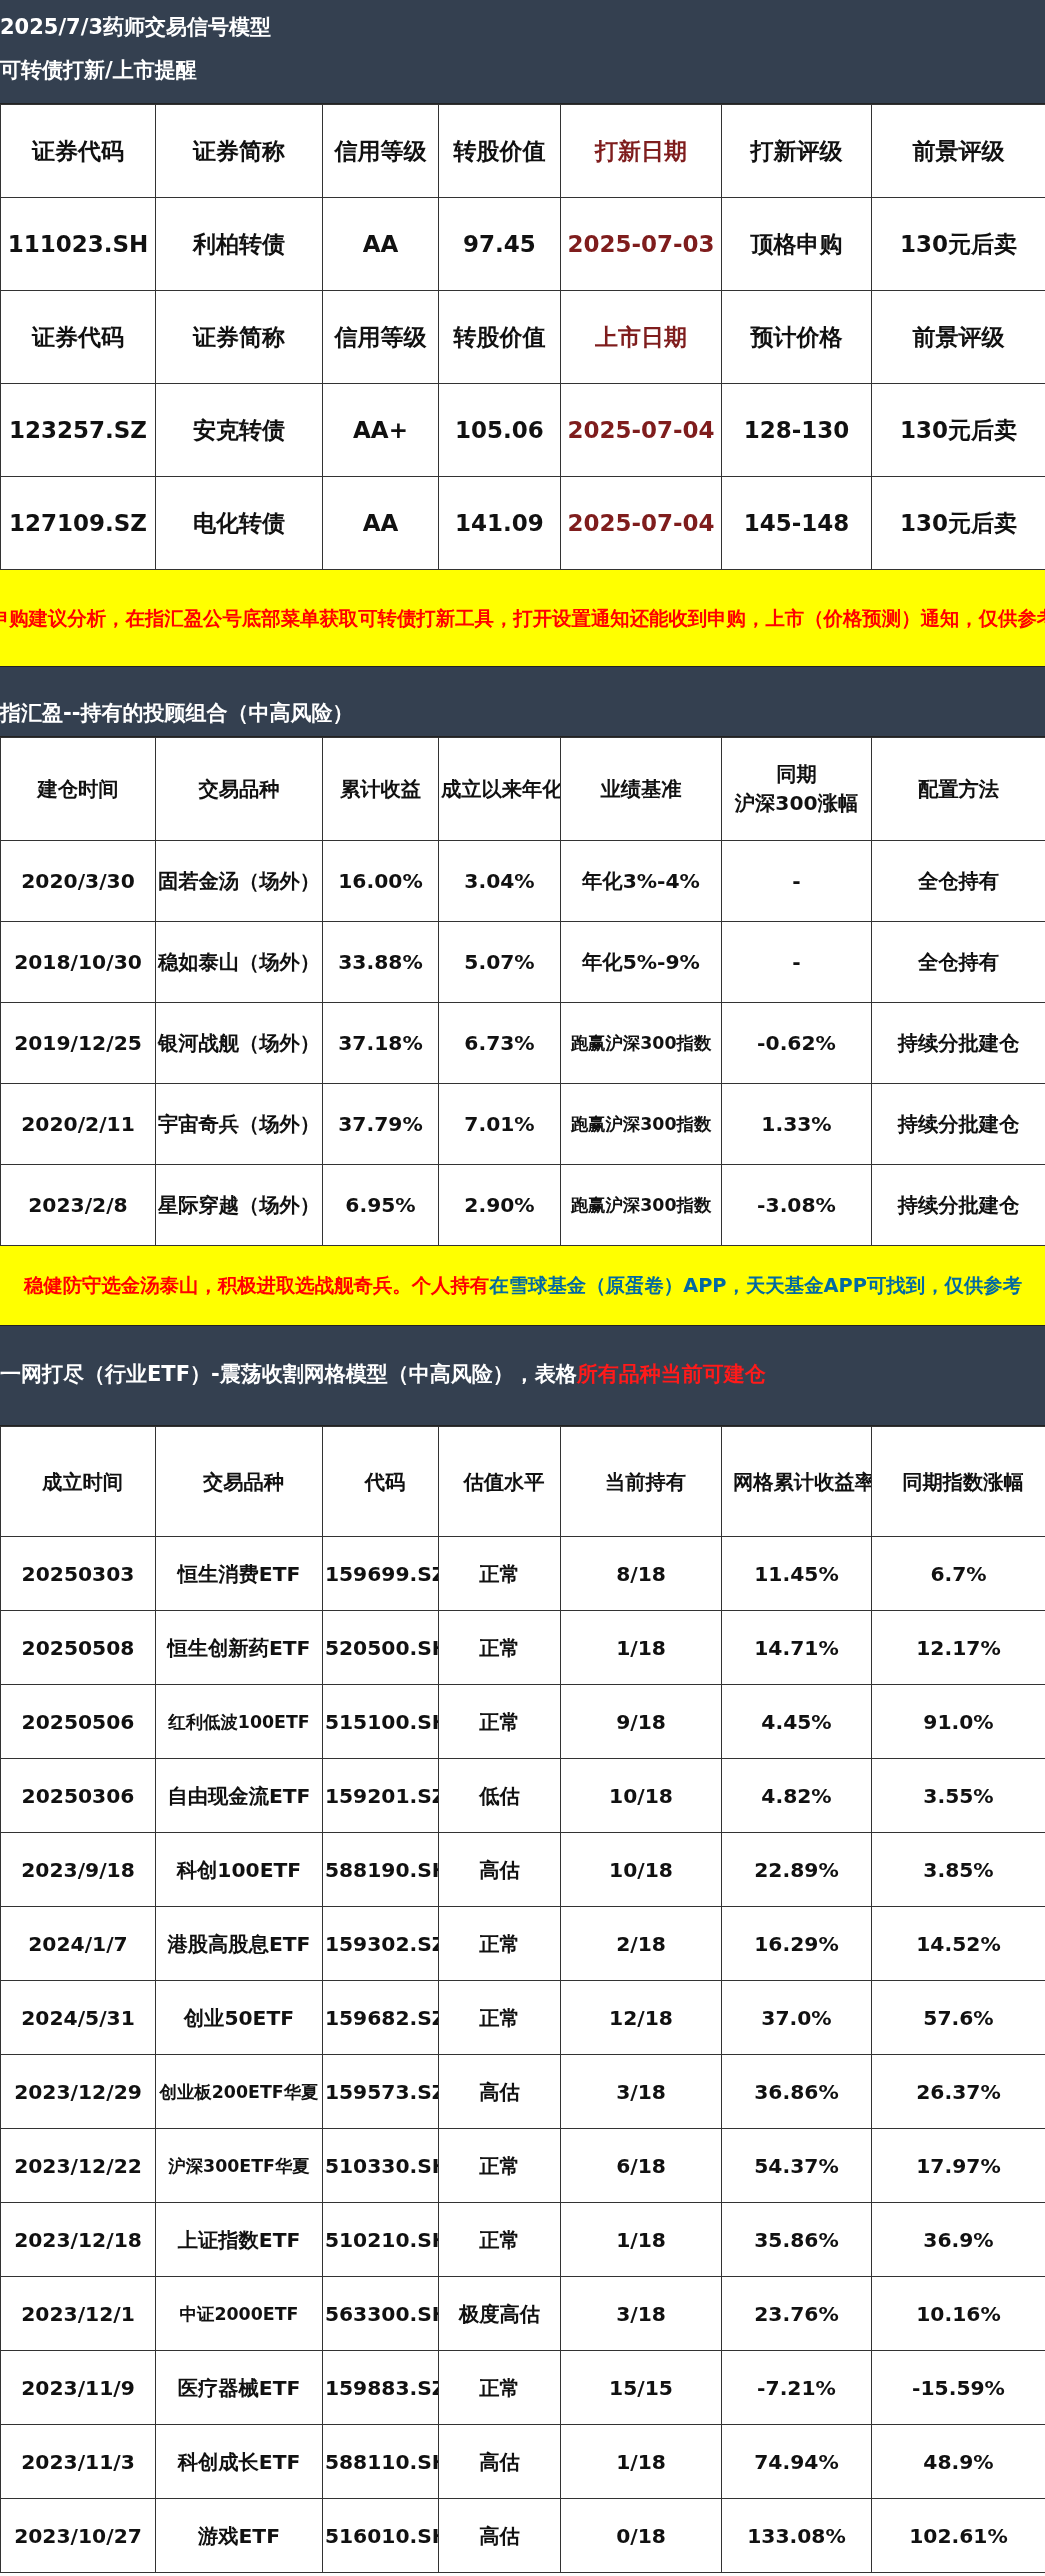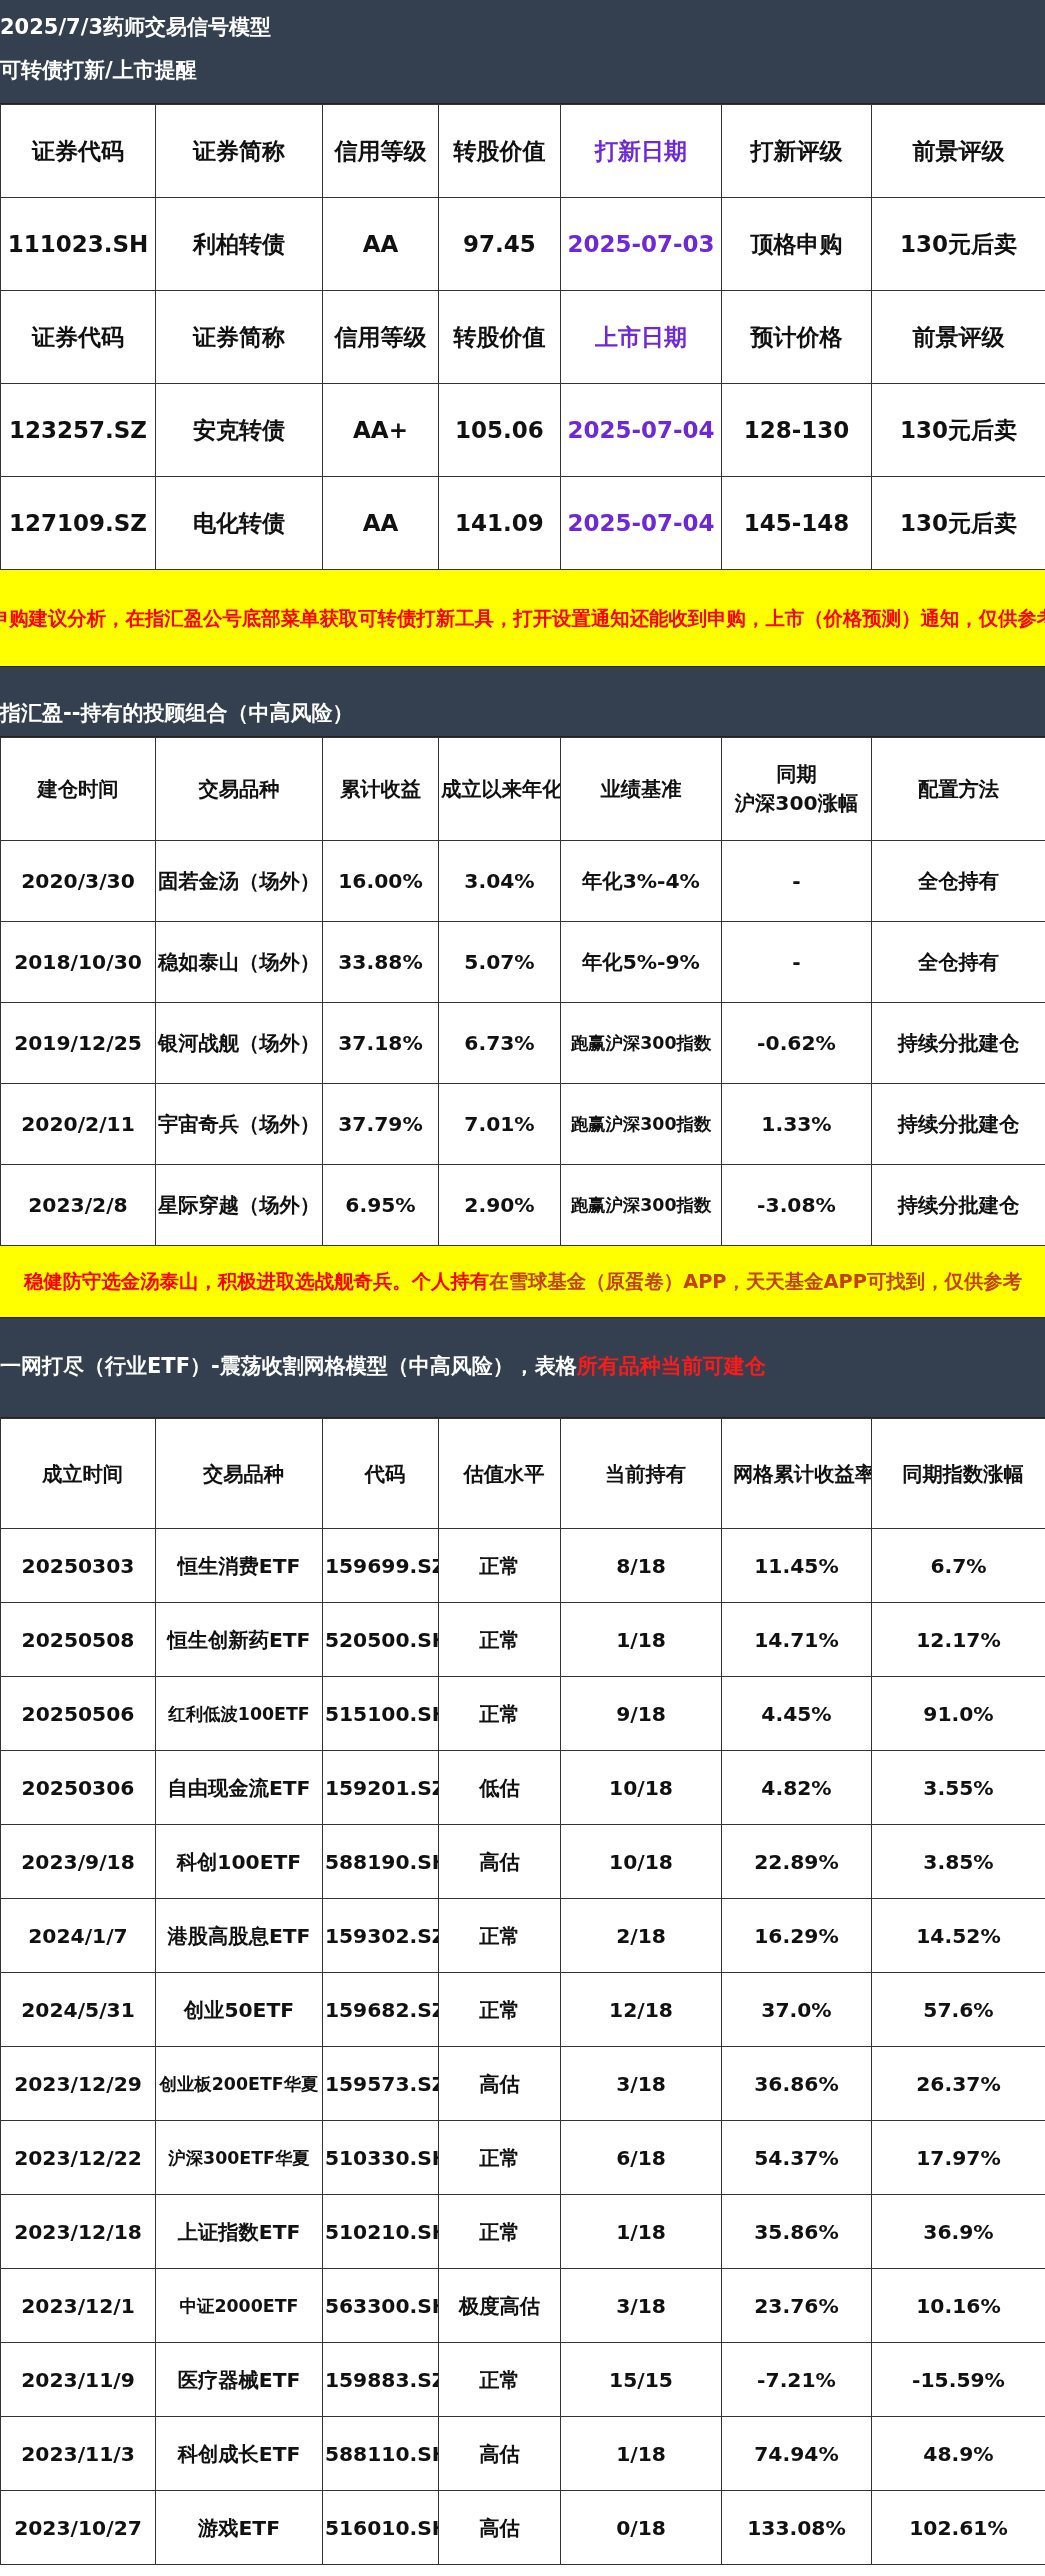--- a/index.html
+++ b/index.html
@@ -3,24 +3,24 @@
 <meta charset="utf-8">
 <style>
   * { box-sizing: border-box; margin: 0; padding: 0; }
   body { width: 1046px; background: #fff; font-family: "DejaVu Sans", "Liberation Sans", sans-serif; color: #111; }
   .sheet { width: 1046px; }
   .hdr { background: #344050; color: #fff; text-align: left; font-weight: bold; border-bottom: 1.9px solid #222; }
   .hdr.main { height: 104px; padding-top: 5.8px; font-size: 21px; line-height: 43px; }
   .hdr.sec { height: 70px; line-height: 93px; font-size: 21px; }
   .hdr.sec2 { height: 100px; line-height: 97px; font-size: 21px; }
   .red { color: #ff1a1a; }
-  .redbright { color: #6d28d9; }
+  .redbright { color: #7f1d1d; }
   .note { background: #ffff00; text-align: center; font-weight: bold; font-size: 19.4px; border-bottom: 1.9px solid #222; display: flex; align-items: center; justify-content: center; white-space: nowrap; overflow: hidden; }
   .note .r { color: #ff0000; }
-  .note .k { color: #c2410c; }
+  .note .k { color: #0369a1; }
   table { width: 1046px; border-collapse: collapse; table-layout: fixed; }
   td { border: 1px solid #333; text-align: center; font-weight: bold; font-size: 20.3px; white-space: nowrap; overflow: hidden; padding: 0 1.9px; }
   col.c1 { width: 155px; } col.c2 { width: 167px; } col.c3 { width: 116px; } col.c4 { width: 122px; } col.c5 { width: 161px; } col.c6 { width: 150px; } col.c7 { width: 174px; }
   .cb td { height: 93px; font-size: 23px; }
   .p td { height: 81px; }
   .p tr.h td { height: 103px; }
   .g tr.h td { height: 110px; padding-left: 11px; }
   .g td { height: 74px; font-size: 20.3px; }
   .hdr2 { white-space: normal; line-height: 29px; margin-top: 23px; }
 </style>
@@ -164,21 +164,21 @@
           <td>星际穿越（场外）</td>
           <td>6.95%</td>
           <td>2.90%</td>
           <td style="font-size: 17.4px;">跑赢沪深300指数</td>
           <td>-3.08%</td>
           <td>持续分批建仓</td>
         </tr>
       </tbody>
   </table>
 
-  <div class="note" style="height:72px;">
+  <div class="note" style="height:80px;">
     <span class="r">稳健防守选金汤泰山，积极进取选战舰奇兵。个人持有</span>
       <span class="k">在雪球基金（原蛋卷）APP，天天基金APP可找到，仅供参考</span>
   </div>
 
   <div class="hdr sec2">
     <span>一网打尽（行业ETF）-震荡收割网格模型（中高风险），表格</span><span class="red">所有品种当前可建仓</span>
   </div>
   <table class="g">
     <colgroup>
         <col class="c1">

